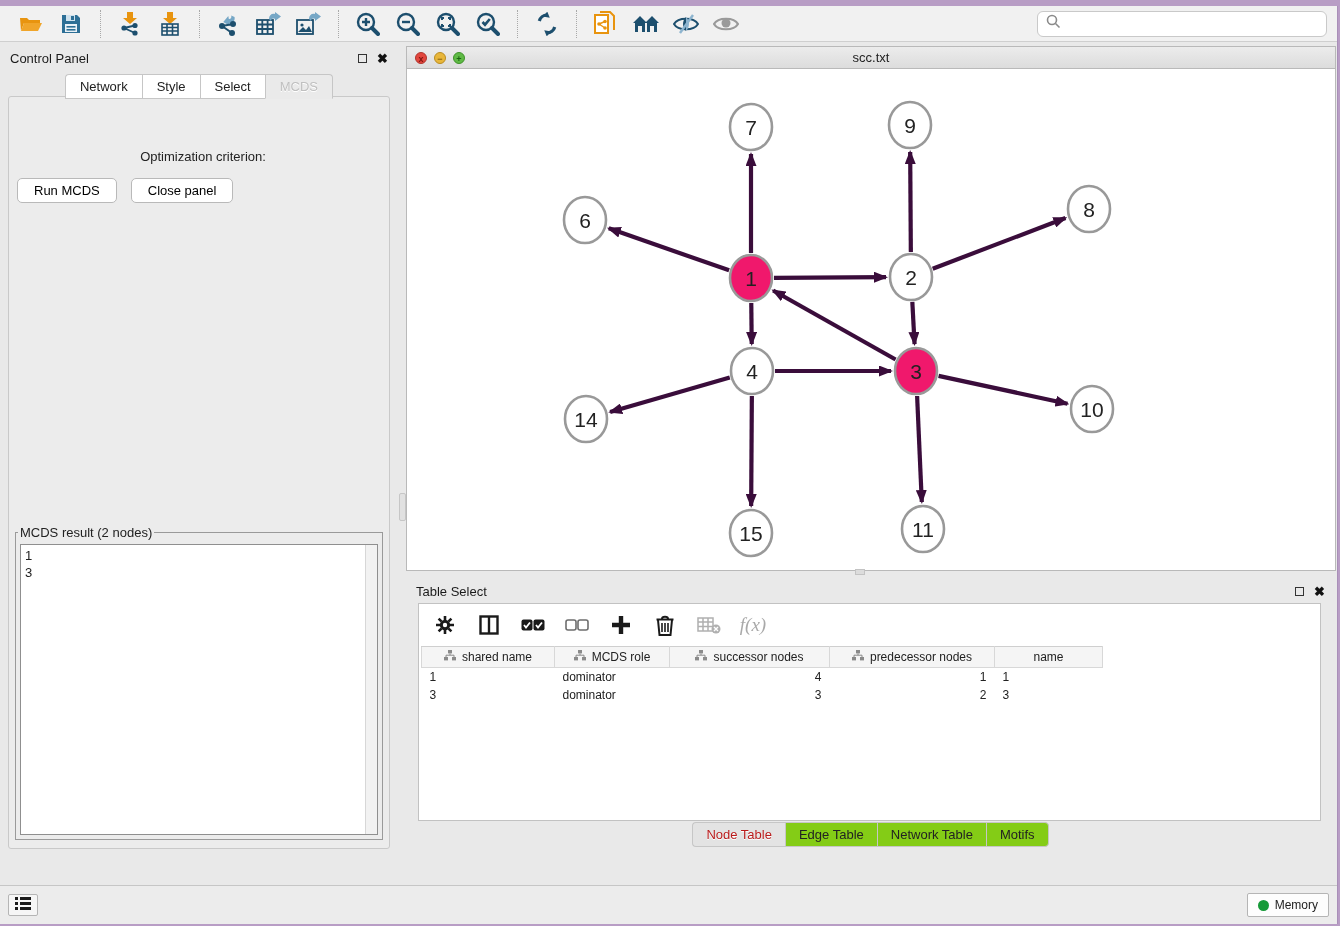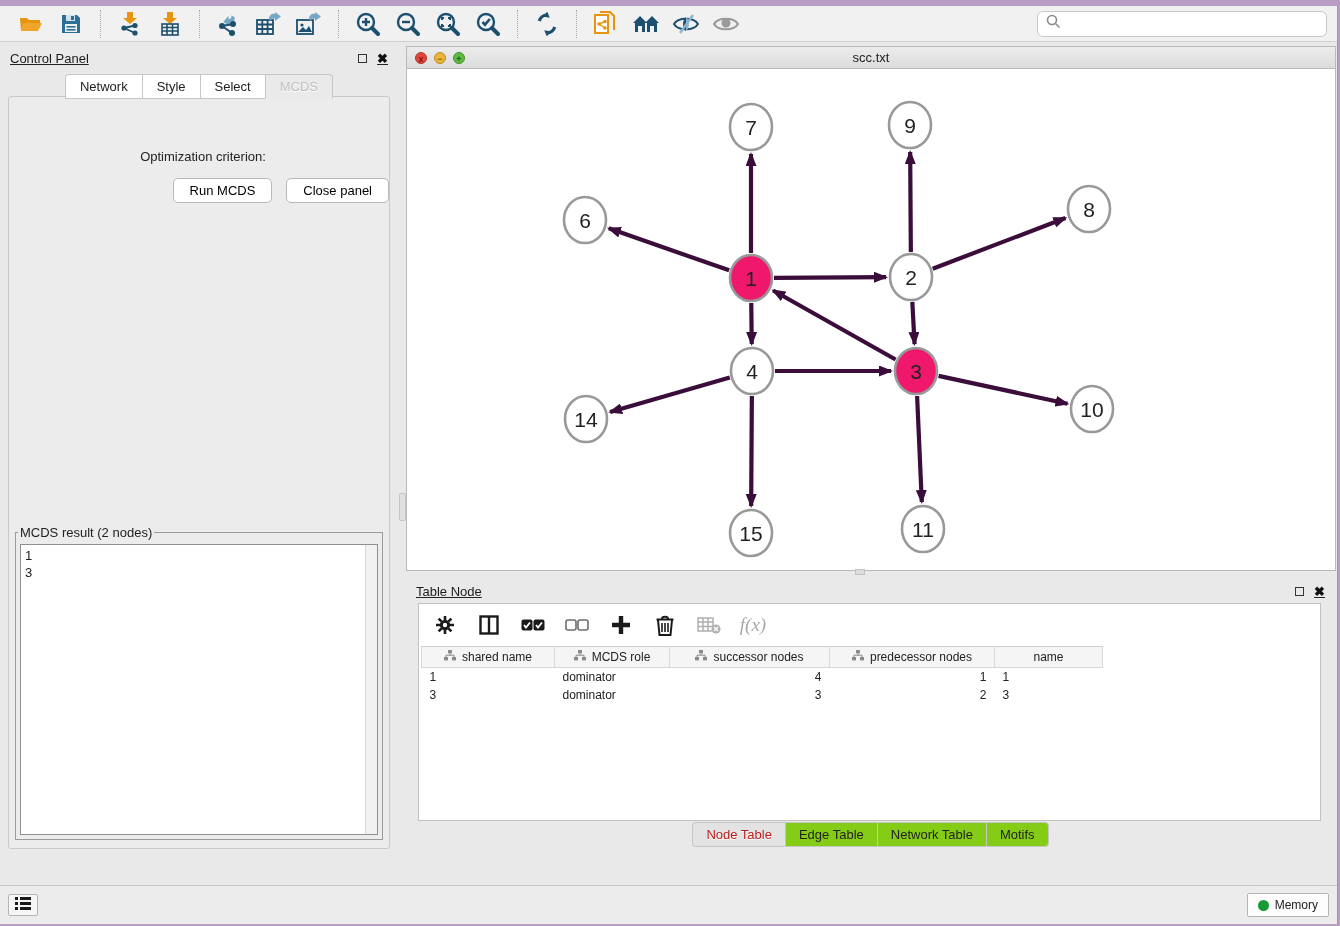--- a/index.html
+++ b/index.html
@@ -21,35 +21,35 @@
   .tb-btn svg { display:block; }
   .search-wrap { margin-left:auto; display:flex; align-items:center; }
   .search-box { width:290px; height:26px; background:#fff; border:1px solid #c9c9c9; border-radius:6px; display:flex; align-items:center; padding:0 8px; gap:6px; }
   .search-box input { border:none; outline:none; flex:1; font-size:13px; font-family:"Liberation Sans",sans-serif; background:transparent; }
 
   
   .main { flex:1; position:relative; background:#e9e9e9; }
 
   
   .control-panel { position:absolute; left:0; top:4px; width:398px; bottom:36px; }
-  .panel-head { height:24px; display:flex; align-items:center; padding:0 10px;text-decoration:underline; }
+  .panel-head { height:24px; display:flex; align-items:center; padding:0 10px; }
   .panel-head .ph-title { font-size:13px; color:#1b1b1b; }
   .ph-icons { margin-left:auto; display:flex; gap:10px; align-items:center; }
   .float-glyph { width:9px; height:9px; border:1.5px solid #333; display:inline-block; }
   .close-glyph { font-size:13px; font-weight:bold; color:#111; line-height:1; }
   .cp-tabs { position:absolute; left:0; right:0; top:28px; display:flex; justify-content:center; z-index:2; }
   .cp-tab { font-size:13px; padding:4px 14px; background:#fff; border:1px solid #c6c6c6; border-right:none; cursor:pointer; }
   .cp-tab:first-child { border-top-left-radius:4px; }
   .cp-tab:last-child { border-right:1px solid #c6c6c6; border-top-right-radius:4px; }
   .cp-tab.active { background:#eaeaea; color:#bfbfbf; text-shadow:0 1px 0 #fff; border-bottom:1px solid #eaeaea; }
   .cp-body { position:absolute; left:8px; right:8px; top:50px; bottom:0; background:#ececec; border:1px solid #c9c9c9; border-radius:3px; padding-top:26px;padding-left:8px; }
   .opt-label { text-align:center; font-size:13px; margin-top:26px; }
   .opt-select { margin:10px auto 0; width:310px; height:25px; background:#fff; border:1px solid #b9b9b9; border-radius:5px; display:flex; align-items:center; padding:0 6px 0 12px; font-size:13px; cursor:pointer; }
   .opt-select .chevrons { margin-left:auto; display:flex; flex-direction:column; line-height:5px; font-size:9px; color:#444; }
-  .btn-row { display:flex; justify-content:flex-end; gap:14px; margin-top:14px; }
+  .btn-row { display:flex; justify-content:flex-start; gap:14px; margin-top:14px; }
   .mac-btn { background:#fff; border:1px solid #b9b9b9; border-radius:5px; font-size:13px; padding:4px 16px; font-family:"Liberation Sans",sans-serif; cursor:pointer; }
   .result-box { position:absolute; left:6px; right:6px; top:428px; bottom:8px; border:1px solid #9a9a9a; margin:0 0; }
   .result-box legend { font-size:13px; padding:0 2px; margin-left:2px; }
   .result-inner { position:absolute; left:4px; right:4px; top:4px; bottom:4px; background:#fff; border:1px solid #8f8f8f; display:flex; }
   .result-text { flex:1; font-size:13px; padding:2px 4px; white-space:pre; line-height:17px; }
   .result-scroll { width:12px; background:#f2f2f2; border-left:1px solid #d7d7d7; }
 
   
   .net-window { position:absolute; left:406px; top:4px; width:930px; height:525px; background:#fff; border:1px solid #b9b9b9; }
   .net-titlebar { height:22px; background:linear-gradient(#ececec,#dcdcdc); border-bottom:1px solid #b9b9b9; position:relative; display:flex; align-items:center; }
@@ -370,21 +370,21 @@
             <ellipse cx="516" cy="460" rx="21" ry="23" fill="#ffffff" stroke="#999999" stroke-width="2.6"></ellipse>
             <text x="516" y="460" text-anchor="middle" dy="0.36em" font-size="21" fill="#222222" font-family="&quot;Liberation Sans&quot;, sans-serif">11</text>
           </svg>
       </div>
     </div>
     <div class="splitter-v"></div>
     <div class="splitter-h"></div>
 
     <div class="table-panel">
       <div class="panel-head">
-        <span class="ph-title">Table Node</span>
+        <span class="ph-title">Table Select</span>
         <span class="ph-icons">
           <span class="float-glyph"></span>
           <span class="close-glyph">✖</span>
         </span>
       </div>
       <div class="tp-box">
         <div class="tp-toolbar">
           <span class="tb-btn">
               <span>
                 <svg width="20" height="20" viewBox="0 0 20 20">

